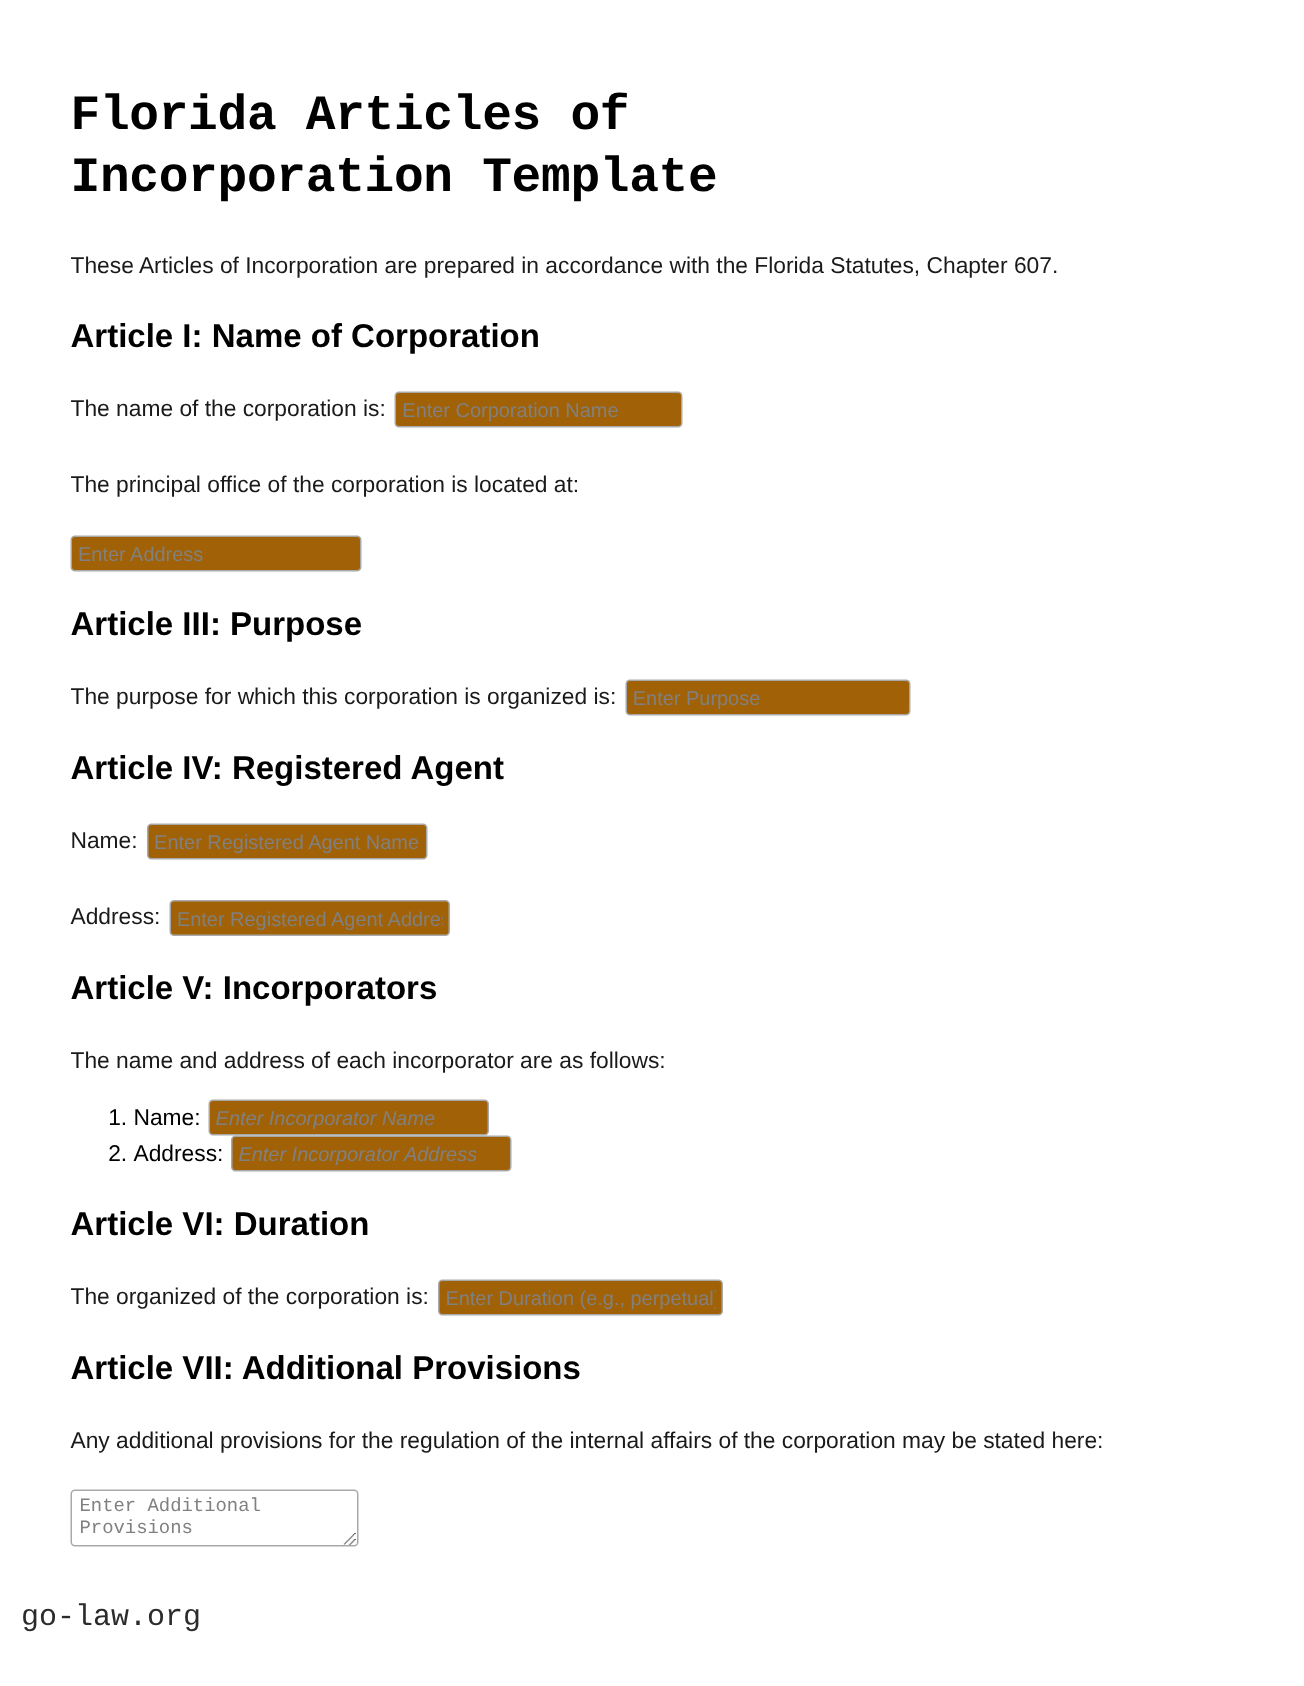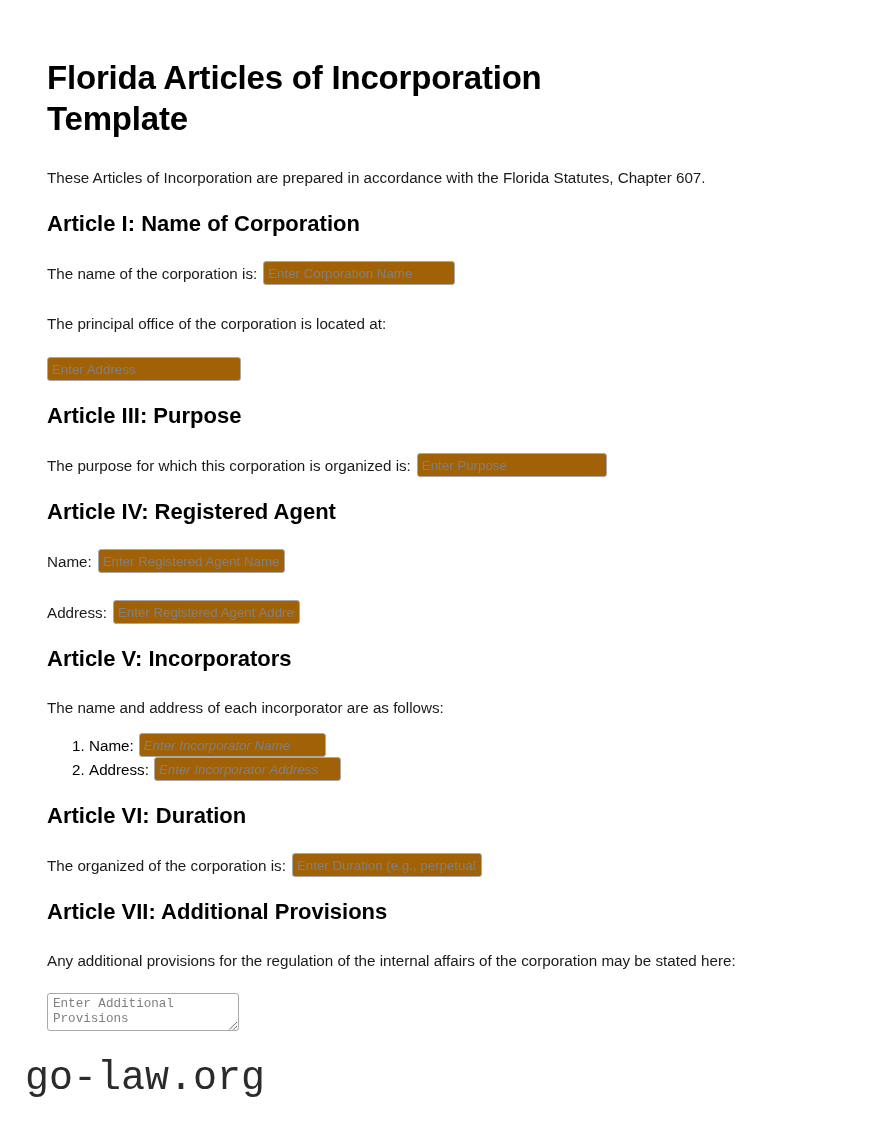--- a/index.html
+++ b/index.html
@@ -23,37 +23,37 @@
     width: 755px;
   }
   h1.doc-title {
     font-size: 33px;
     line-height: 41px;
     font-weight: bold;
     letter-spacing: -0.2px;
     margin: 57px 0 0 0;
     color: #000;
     max-width: 640px;
+    font-family: Liberation Mono, monospace;
   }
   p.body-text {
     font-size: 15.2px;
     line-height: 23px;
     margin: 27px 0 0 0;
     color: #1a1a1a;
   }
   h2.article-heading {
     font-size: 22px;
     line-height: 21px;
     font-weight: bold;
     margin: 24px 0 0 0;
     color: #000;
   }
   .field-row {
     display: flex;
-    align-items: center;
     flex-wrap: nowrap;
   }
   .field-row .label-txt {
     white-space: nowrap;
   }
   input.txt-input {
     font-family: "Liberation Sans", sans-serif;
     font-size: 13.3px;
     line-height: 16px;
     color: #000;
@@ -139,24 +139,24 @@
     position: absolute;
     background: #9a9a9a;
     height: 1px;
     transform-origin: center;
   }
   .grip-a { width: 9px; right: 0px; bottom: 2px; transform: rotate(-45deg); }
   .grip-b { width: 5px; right: 0px; bottom: 0px; transform: rotate(-45deg); }
 
   .watermark {
     position: absolute;
-    left: 25px;
+    left: 14px;
     top: 1062px;
     font-family: "Liberation Mono", monospace;
-    font-size: 40px;
+    font-size: 20px;
     line-height: 34px;
     letter-spacing: 0px;
     color: #2b2b2b;
     white-space: nowrap;
   }
 </style>
 </head>
 <body>
 
 <div class="page">

